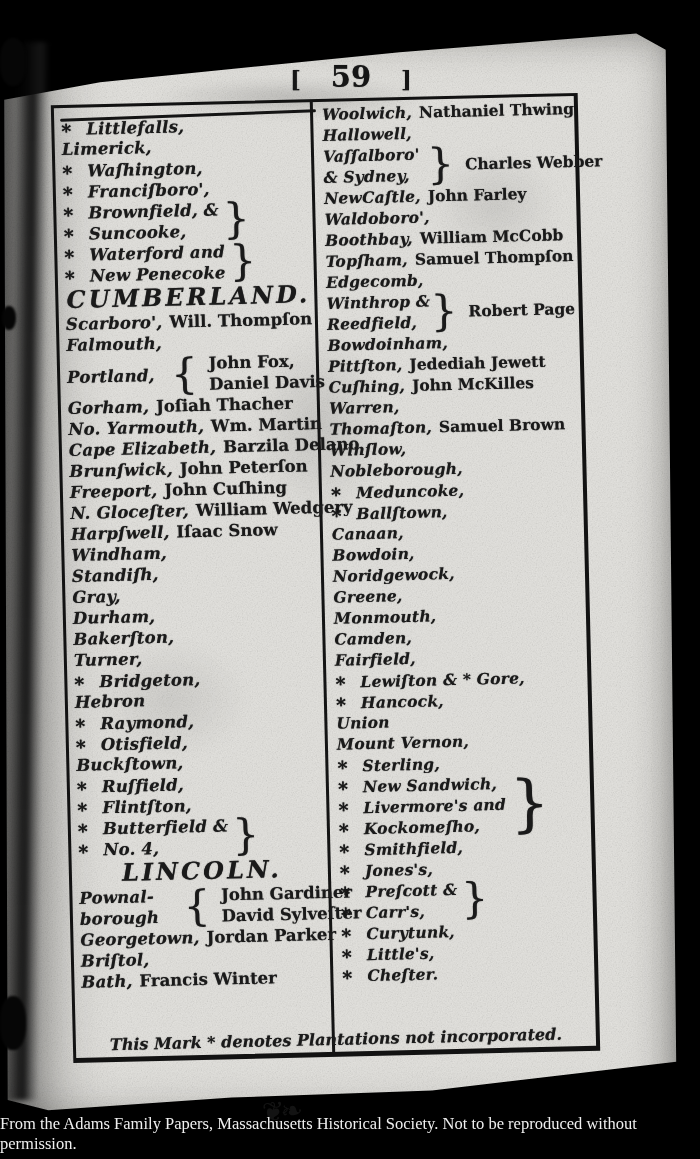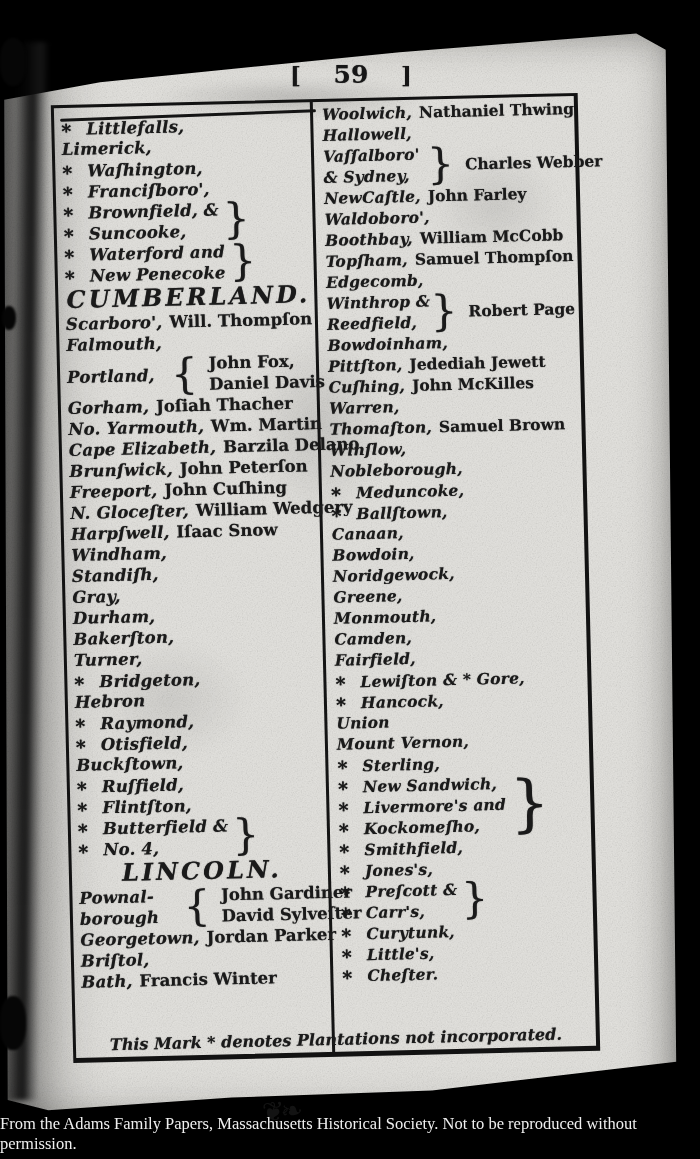--- a/index.html
+++ b/index.html
@@ -34,21 +34,21 @@
     filter:blur(2px);transform:rotate(.6deg);}
   .blob{position:absolute;background:#060606;border-radius:45%;filter:blur(1px);}
   .blob1{left:0;top:38px;width:26px;height:48px;}
   .blob2{left:2px;top:306px;width:14px;height:24px;}
   .blob3{left:0;top:996px;width:26px;height:54px;}
 
   
   .pageno{position:absolute;left:290px;top:60px;width:122px;display:flex;
           justify-content:space-between;align-items:baseline;color:#161616;
           font-weight:700;font-size:23px;text-shadow:0 0 1px rgba(10,10,10,.6);}
-  .pageno .num{font-size:25px;}
+  .pageno .num{font-size:29px;}
   .rule-a{position:absolute;left:60px;top:114px;width:256px;height:3px;background:#141414;
           transform:rotate(-2.1deg);border-radius:2px;}
   .frame{position:absolute;left:62px;top:99px;width:520px;height:950px;
          transform:rotate(-1.35deg);border:3px solid #121212;
          border-bottom-width:5px;border-right-width:4px;color:#1a1a1a;}
   .divider{position:absolute;left:256px;top:-2px;bottom:-2px;width:3px;background:#141414;}
   .col{position:absolute;white-space:nowrap;}
   .col-left{left:7px;top:10px;width:246px;font-size:16.5px;}
   .col-right{left:268px;top:2px;width:246px;font-size:15.5px;}
   .line{height:21px;line-height:21px;}

